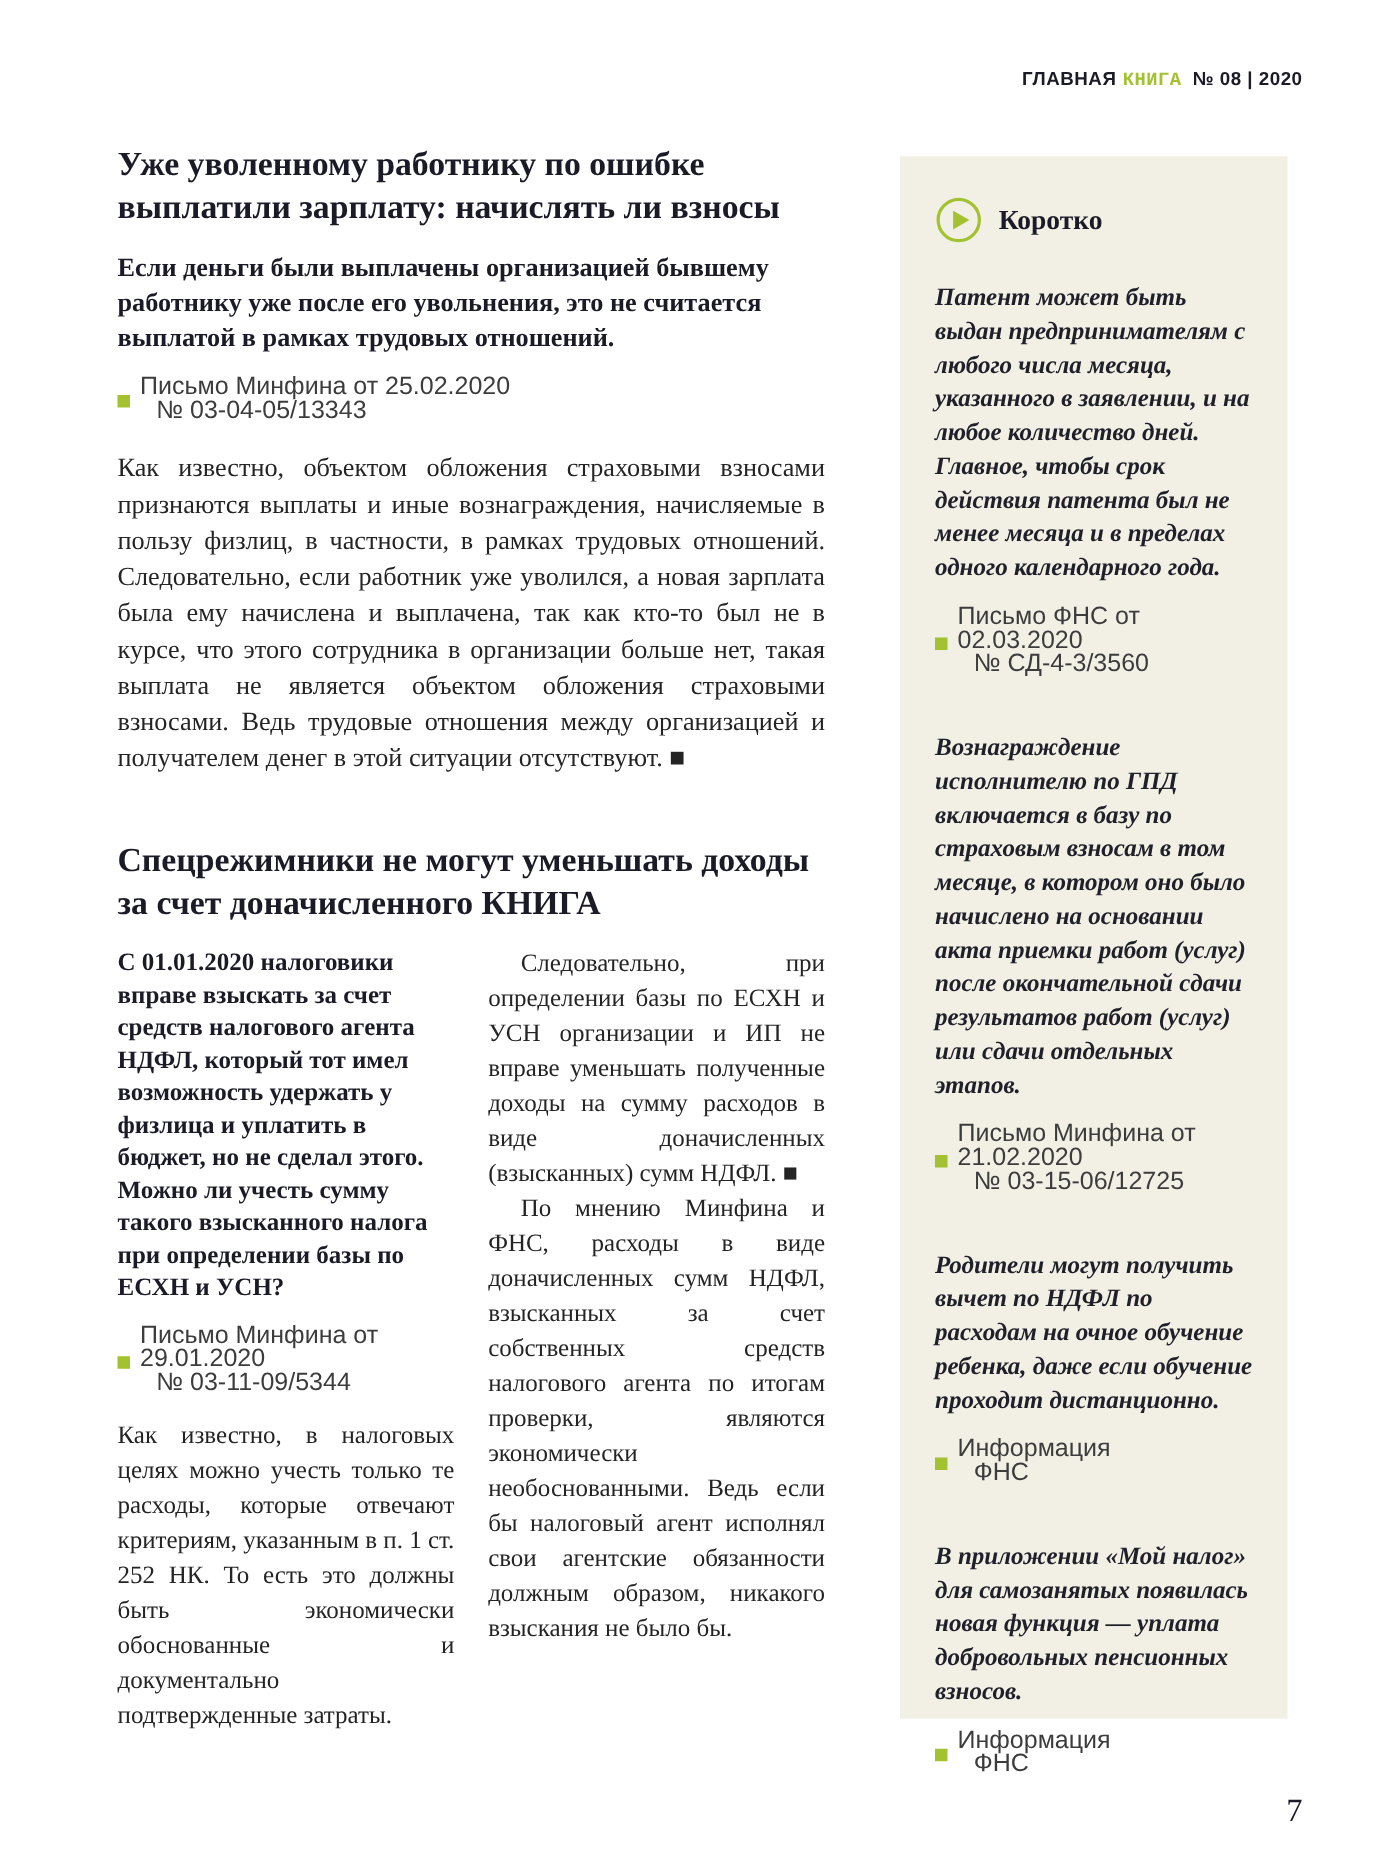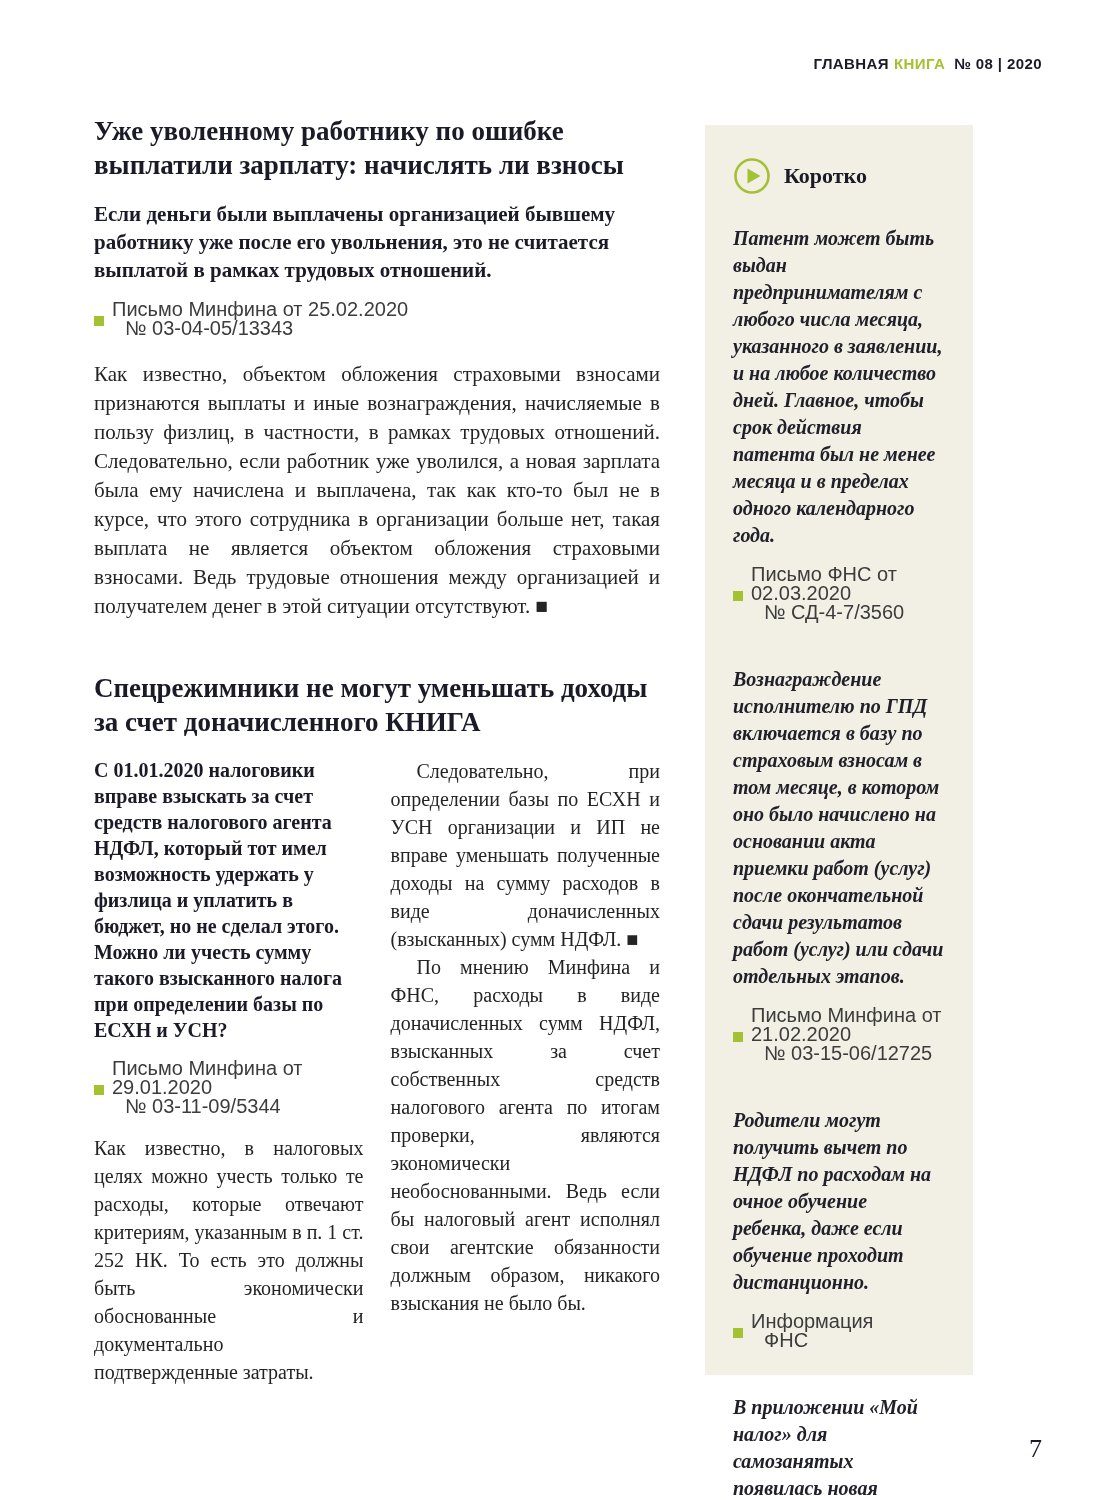--- a/index.html
+++ b/index.html
@@ -19,21 +19,21 @@
     position: absolute;
     top: 55px;
     right: 62px;
     font-family: "Liberation Sans", sans-serif;
     font-size: 15px;
     font-weight: 700;
     letter-spacing: 0.4px;
     color: var(--title, #1b1b28);
     white-space: nowrap;
   }
-  .brand-green { color: var(--accent, #a3c130); margin-left: 5px; }
+  .brand-green { color: var(--accent, #a3c130); margin-left: 5px; font-family: Liberation Mono, monospace; }
   .issue { margin-left: 9px; font-weight: 700; }
 
   
   .main-col {
     position: absolute;
     left: 94px;
     top: 114px;
     width: 566px;
   }
   .title {
@@ -91,23 +91,23 @@
     margin: 0;
     text-align: justify;
     color: var(--body, #242424);
   }
   .indent { text-indent: 26px; }
   .col .source { margin-bottom: 18px; }
 
   
   .sidebar {
     position: absolute;
-    left: 705px;
+    left: 720px;
     top: 125px;
-    width: 268px;
+    width: 310px;
     height: 1250px;
     background: var(--sidebar_bg, #f2efe4);
     padding: 32px 28px 28px 28px;
   }
   .sidebar-header {
     display: flex;
     align-items: center;
     gap: 13px;
     margin-bottom: 30px;
   }
@@ -201,21 +201,21 @@
       </span>
       <span class="sidebar-title">Коротко</span>
     </div>
 
     <div class="sb-item">
       <p class="sb-text">Патент может быть выдан предпринимателям с любого числа месяца, указанного в заявлении, и на любое количество дней. Главное, чтобы срок действия патента был не менее месяца и в пределах одного календарного года.</p>
       <div class="source">
         <span class="bullet"></span>
         <div class="source-lines">
           <div>Письмо ФНС от 02.03.2020</div>
-          <div class="source-num">№ СД-4-7/3560</div>
+          <div class="source-num">№ СД-4-3/3560</div>
         </div>
       </div>
     </div>
 
     <div class="sb-item">
       <p class="sb-text">Вознаграждение исполнителю по ГПД включается в базу по страховым взносам в том месяце, в котором оно было начислено на основании акта приемки работ (услуг) после окончательной сдачи результатов работ (услуг) или сдачи отдельных этапов.</p>
       <div class="source">
         <span class="bullet"></span>
         <div class="source-lines">
           <div>Письмо Минфина от 21.02.2020</div>

